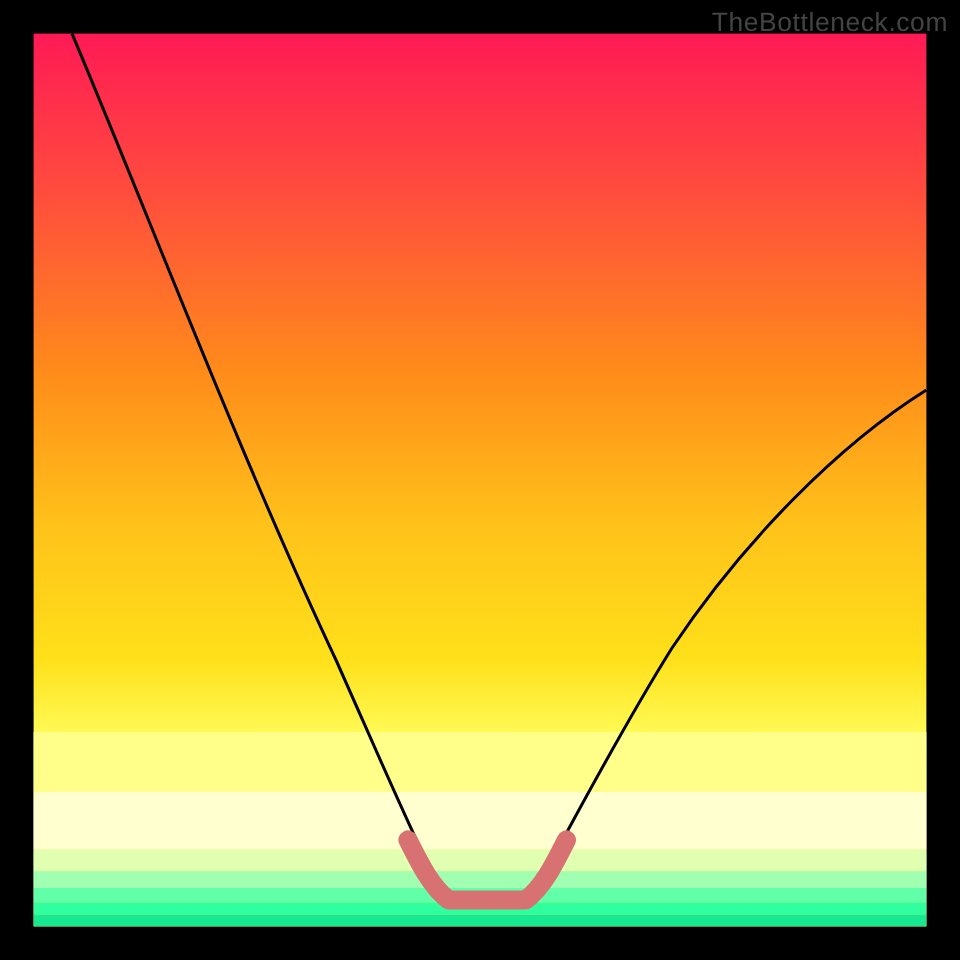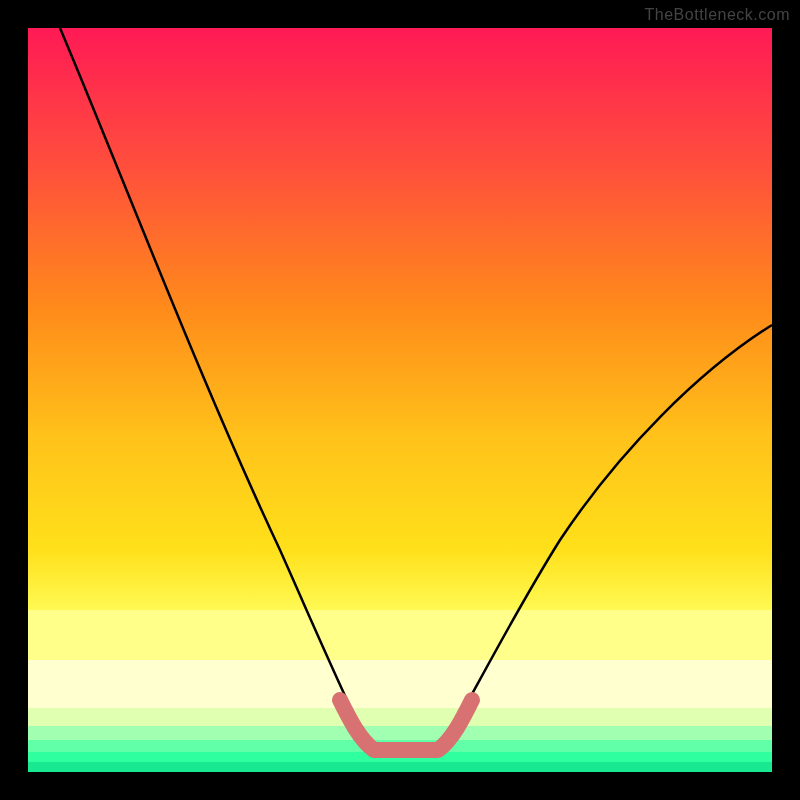--- a/index.html
+++ b/index.html
@@ -15,21 +15,21 @@
     top: 0;
     left: 0;
     width: 800px;
     height: 800px;
   }
   .watermark {
     position: absolute;
     top: 6px;
     right: 10px;
     color: #444;
-    font-size: 16px;
+    font-size: 22px;
     font-weight: normal;
     letter-spacing: 0.5px;
     z-index: 10;
   }
   svg { display: block; }
 </style>
 </head>
 <body>
 
 <div class="chart-container">

